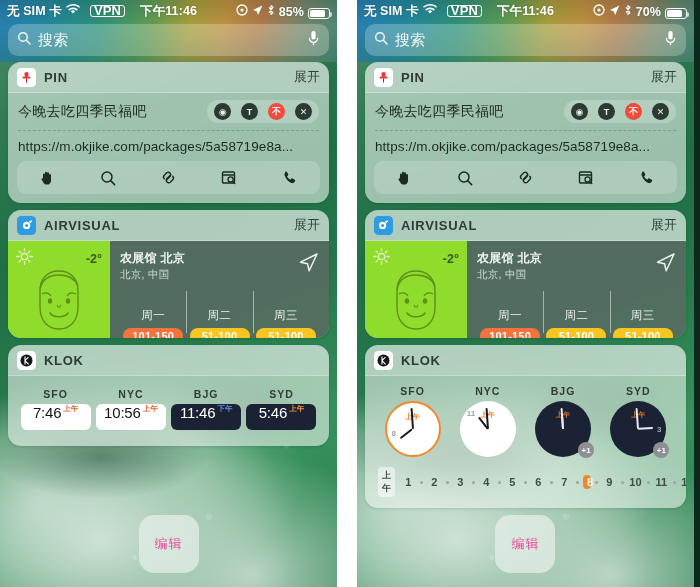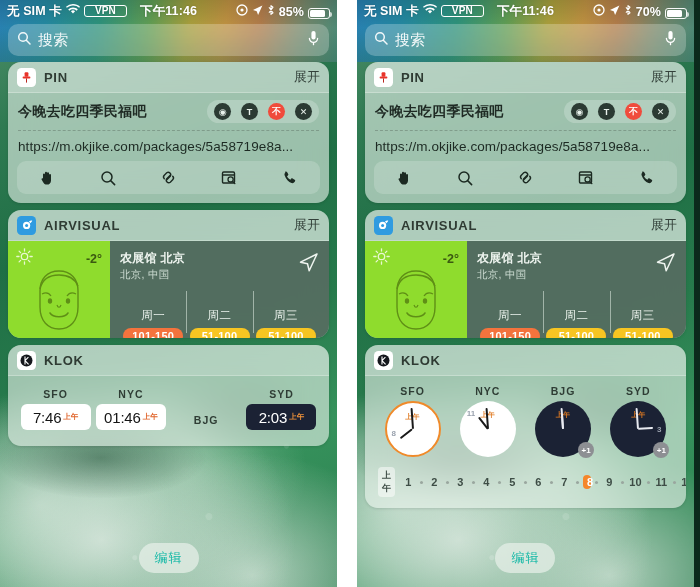--- a/index.html
+++ b/index.html
@@ -51,22 +51,22 @@
   
   .statusbar{
     position:relative; z-index:6; height:22px; display:flex; align-items:center;
     padding:0 7px; color:#fff; font-size:12.5px; font-weight:700; letter-spacing:.1px;
     text-shadow:0 0 2px rgba(0,0,0,.25);
   }
   .sb-left{ display:flex; align-items:center; gap:4px; }
   .sb-center{ position:absolute; left:0; right:0; text-align:center; font-size:12.5px; font-weight:700; pointer-events:none;}
   .sb-right{ margin-left:auto; display:flex; align-items:flex-end; gap:4px; z-index:2;}
   .vpn-badge{
-    border:1.4px solid #fff; border-radius:3px; font-size:10px; font-weight:700;
-    padding:0 10px; line-height:10px; letter-spacing:.2px;
+    border:1.4px solid #fff; border-radius:3px; font-size:13px; font-weight:700;
+    padding:0 3px; line-height:10px; letter-spacing:.2px;margin-left:6px;
   }
   .battpct{ font-size:12.5px; font-weight:700; }
   .batt{
     width:22px; height:11px; border:1.3px solid rgba(255,255,255,.95); border-radius:3px;
     position:relative; padding:1px;
   }
   .batt i{ display:block; height:100%; background:#fff; border-radius:1.5px; }
   .batt::after{
     content:""; position:absolute; right:-3.2px; top:3px; width:2px; height:5px;
     background:rgba(255,255,255,.7); border-radius:0 2px 2px 0;
@@ -96,21 +96,21 @@
     background: rgba(255,255,255,.20);
     border-bottom: .5px solid rgba(255,255,255,.25);
   }
   .w-appicon{ width:19px; height:19px; border-radius:4.5px; flex:none; position:relative;
               display:flex; align-items:center; justify-content:center; overflow:hidden;}
   .w-title{ font-size:13px; font-weight:600; color:#2f3b33; letter-spacing:.7px; }
   .w-expand{ margin-left:auto; font-size:13px; color:#33403a; }
 
   
   .pin-row{ display:flex; align-items:center; padding:7px 10px 7px; gap:8px; }
-  .pin-text{ font-size:14px; color:#1f2a24; font-weight:700; letter-spacing:.3px;}
+  .pin-text{ font-size:14px; color:#1f2a24; font-weight:400; letter-spacing:.3px;}
   .pin-actions{
     margin-left:auto; display:flex; align-items:center; gap:10px;
     background: rgba(255,255,255,.22); border-radius:14px; padding:3px 7px;
   }
   .cbtn{ width:17px; height:17px; border-radius:50%; display:flex; align-items:center;
          justify-content:center; background:#2b3a33; color:#e9f2ec; font-size:9px; font-weight:700; flex:none;}
   .cbtn.red{ background:#f04b3c; color:#fff; }
   .pin-div{ height:0; border-top:1px dashed rgba(90,110,98,.45); margin:0 10px; }
   .pin-url{ font-size:13.5px; color:#1d2a23; padding:8px 10px 7px; letter-spacing:.1px; white-space:nowrap; overflow:hidden;}
   .pin-tools{
@@ -147,21 +147,21 @@
     font-size:11px; font-weight:700; display:flex; align-items:center; justify-content:center;
     letter-spacing:.2px;
   }
 
   
   .klok-body{ padding:12px 10px 16px; }
   .klok-row{ display:flex; justify-content:space-around; align-items:flex-end; }
   .klok-col{ text-align:center; width:70px; }
   .klok-city{ font-size:10.5px; color:#2f3d35; letter-spacing:1px; font-weight:600; margin-bottom:4px;}
   .klok-chip{
-    height:26px; border-radius:6px; display:flex; align-items:center; justify-content:center;
+    height:26px; border-radius:6px; display:flex; justify-content:center;
     gap:2px; padding:0 5px;
   }
   .klok-chip.light{ background:#ffffff; }
   .klok-chip.dark{ background:#1b2234; }
   .klok-time{ font-size:15px; font-weight:500; letter-spacing:-.2px; }
   .klok-chip.light .klok-time{ color:#141414; }
   .klok-chip.dark .klok-time{ color:#ffffff; }
   .klok-mer{ font-size:7.5px; font-weight:700; }
   .mer-am-l{ color:#e0642a; }
   .mer-am-d{ color:#f0933a; } .mer-pm-d{ color:#5f8ae8; }
@@ -201,22 +201,22 @@
   }
   .tl-h{ min-width:15px; text-align:center; font-weight:600; color:#3e4d46; }
   .tl-h.active{
     background:#f5862a; color:#fff; border-radius:4px; padding:1px 4px; min-width:0;
   }
   .tl-dot{ width:3px; height:3px; border-radius:50%; background:#9aa79f; margin:0 4px; flex:none;}
 
   
   .editwrap{ position:absolute; left:0; right:0; bottom:14px; display:flex; justify-content:center; z-index:7;}
   .editbtn{
-    background:rgba(232,240,233,.72); color:#14b8a6; font-size:13px;
-    padding:6px 16px; border-radius:15px; letter-spacing:1px;
+    background:rgba(232,240,233,.72); color:#ec4899; font-size:13px;
+    padding:20px 16px; border-radius:15px; letter-spacing:1px;
     backdrop-filter: blur(8px);
   }
 </style>
 </head>
 <body>
 
 <div class="stage">
 
   <div class="panel left">
     <div class="wall"></div>
@@ -423,31 +423,35 @@
             <div class="klok-col">
               <div class="klok-city">SFO</div>
               <div class="klok-chip light">
                 <span class="klok-time">7:46</span>
                 <span class="klok-mer mer-am-l">上午</span>
               </div>
             </div>
             <div class="klok-col">
               <div class="klok-city">NYC</div>
               <div class="klok-chip light">
-                <span class="klok-time">01:46</span>
+                <span class="klok-time">10:56</span>
                 <span class="klok-mer mer-am-l">上午</span>
               </div>
             </div>
             <div class="klok-col">
               <div class="klok-city">BJG</div>
+              <div class="klok-chip dark">
+                <span class="klok-time">11:46</span>
+                <span class="klok-mer mer-pm-d">下午</span>
+              </div>
             </div>
             <div class="klok-col">
               <div class="klok-city">SYD</div>
               <div class="klok-chip dark">
-                <span class="klok-time">2:03</span>
+                <span class="klok-time">5:46</span>
                 <span class="klok-mer mer-am-d">上午</span>
               </div>
             </div>
           </div>
         </div>
       </div>
 
     </div>
 
     <div class="editwrap">

